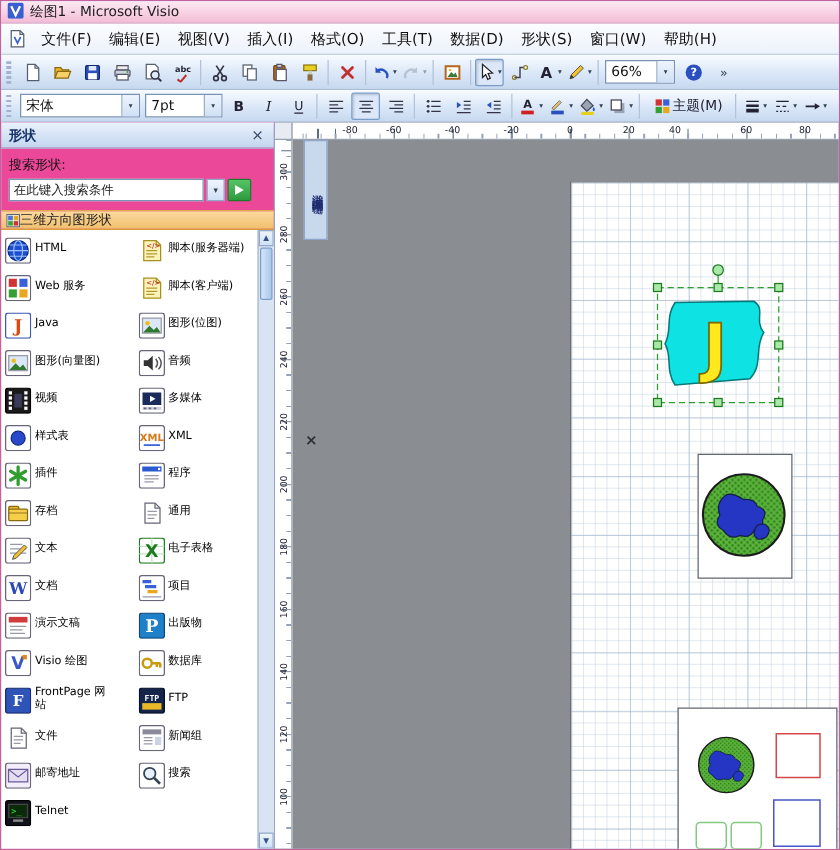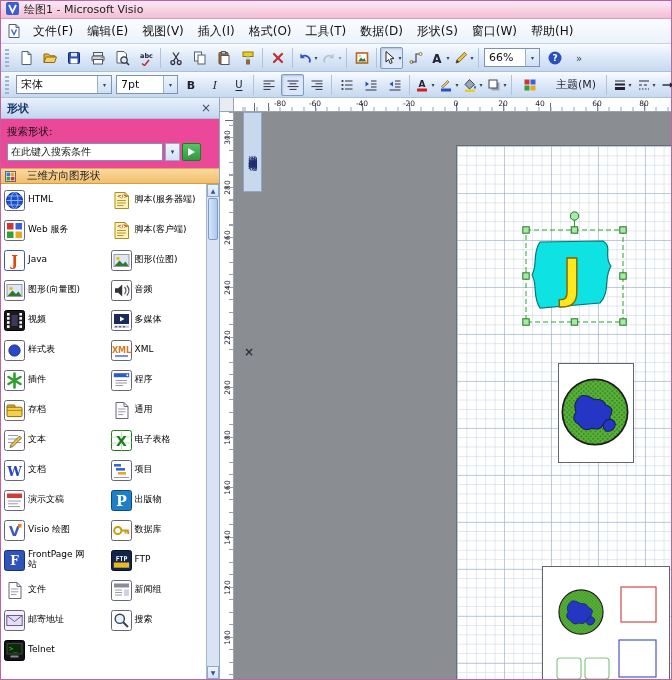--- a/index.html
+++ b/index.html
@@ -23,35 +23,35 @@
 .tbtn.disabled{opacity:.45;}
 .ticon{width:16px;height:16px;display:block;}
 .ddArrow{font-size:6px;color:#345;margin-left:1px;}
 .tsep{width:1px;height:20px;background:#b2c2d8;margin:0 2px;flex:0 0 auto;}
 .combo{height:19px;background:#fff;border:1px solid #7a93b5;display:flex;align-items:center;font-size:11px;flex:0 0 auto;}
 .combo-val{padding:0 4px;flex:1;white-space:nowrap;overflow:hidden;color:#111;}
 .combo .dd{width:14px;align-self:stretch;background:linear-gradient(#eef4fc,#cfe0f5);border-left:1px solid #9ab0cc;display:flex;align-items:center;justify-content:center;font-size:6px;color:#345;}
 .font-combo{width:96px;margin-left:2px;}
 .size-combo{width:62px;margin-left:3px;}
 .zoom-combo{width:56px;margin:0 2px;}
-.theme-btn{height:22px;display:flex;align-items:center;gap:18px;padding:0 6px;font-size:11px;color:#223;white-space:nowrap;}
+.theme-btn{height:22px;display:flex;align-items:center;gap:0;padding:0 6px;font-size:11px;color:#223;white-space:nowrap;}
 
 .main{flex:1;display:flex;min-height:0;}
 .shapes-panel{width:219px;background:#ec4899;display:flex;flex-direction:column;border-right:1px solid #8fa6c4;flex:0 0 auto;}
 .panel-header{height:21px;background:linear-gradient(#eaf1fc,#c3d6f0);display:flex;align-items:center;padding:0 6px;border-bottom:1px solid #a8bcd8;flex:0 0 auto;}
 .panel-title{font-size:11px;font-weight:bold;color:#16336b;flex:1;}
 .panel-close{font-size:12px;color:#3a4a66;width:14px;text-align:center;cursor:default;}
 .search-area{padding:6px 6px 7px;flex:0 0 auto;}
 .search-label{font-size:10.5px;color:#111;margin-bottom:4px;}
 .search-row{display:flex;align-items:center;gap:2px;}
 .search-input{width:156px;height:18px;border:1px solid #7a93b5;font-size:10px;padding:0 3px;font-family:inherit;color:#222;background:#fff;}
 .search-dd{width:15px;height:18px;background:linear-gradient(#eef4fc,#cfe0f5);border:1px solid #93a9c8;display:flex;align-items:center;justify-content:center;font-size:7px;color:#345;}
 .search-go{width:19px;height:18px;background:linear-gradient(#55c465,#2d9a3e);border:1px solid #1e7a2c;border-radius:2px;display:flex;align-items:center;justify-content:center;}
 .go-arrow{width:0;height:0;border-left:7px solid #fff;border-top:4px solid rgba(0,0,0,0);border-bottom:4px solid rgba(0,0,0,0);}
-.stencil-bar{height:16px;display:flex;align-items:center;gap:11px;padding:0 4px;font-size:10.5px;color:#222;flex:0 0 auto;white-space:nowrap;}
+.stencil-bar{height:16px;display:flex;align-items:center;gap:0;padding:0 4px;font-size:10.5px;color:#222;flex:0 0 auto;white-space:nowrap;}
 .stencil-bar.b1{background:linear-gradient(#fbd99f,#f1bf6d);border-top:1px solid #e2aa50;border-bottom:1px solid #d89c3e;}
 .stencil-bar.b2{background:#fdfefe;border-bottom:1px solid #d4dce8;}
 .stencil-icon{width:11px;height:11px;display:block;}
 .shape-list{flex:1;background:#fff;display:flex;position:relative;min-height:0;overflow:hidden;gap:16px;}
 .shape-col{display:flex;flex-direction:column;padding-top:1px;}
 .col-left{width:92px;padding-left:3px;}
 .col-right{width:111px;padding-left:2px;}
 .shape-item{height:30px;display:flex;align-items:center;gap:3px;flex:0 0 auto;}
 .sicon{width:21px;height:21px;flex:0 0 21px;display:block;}
 .slabel{font-size:9px;line-height:1.1;color:#000;}

